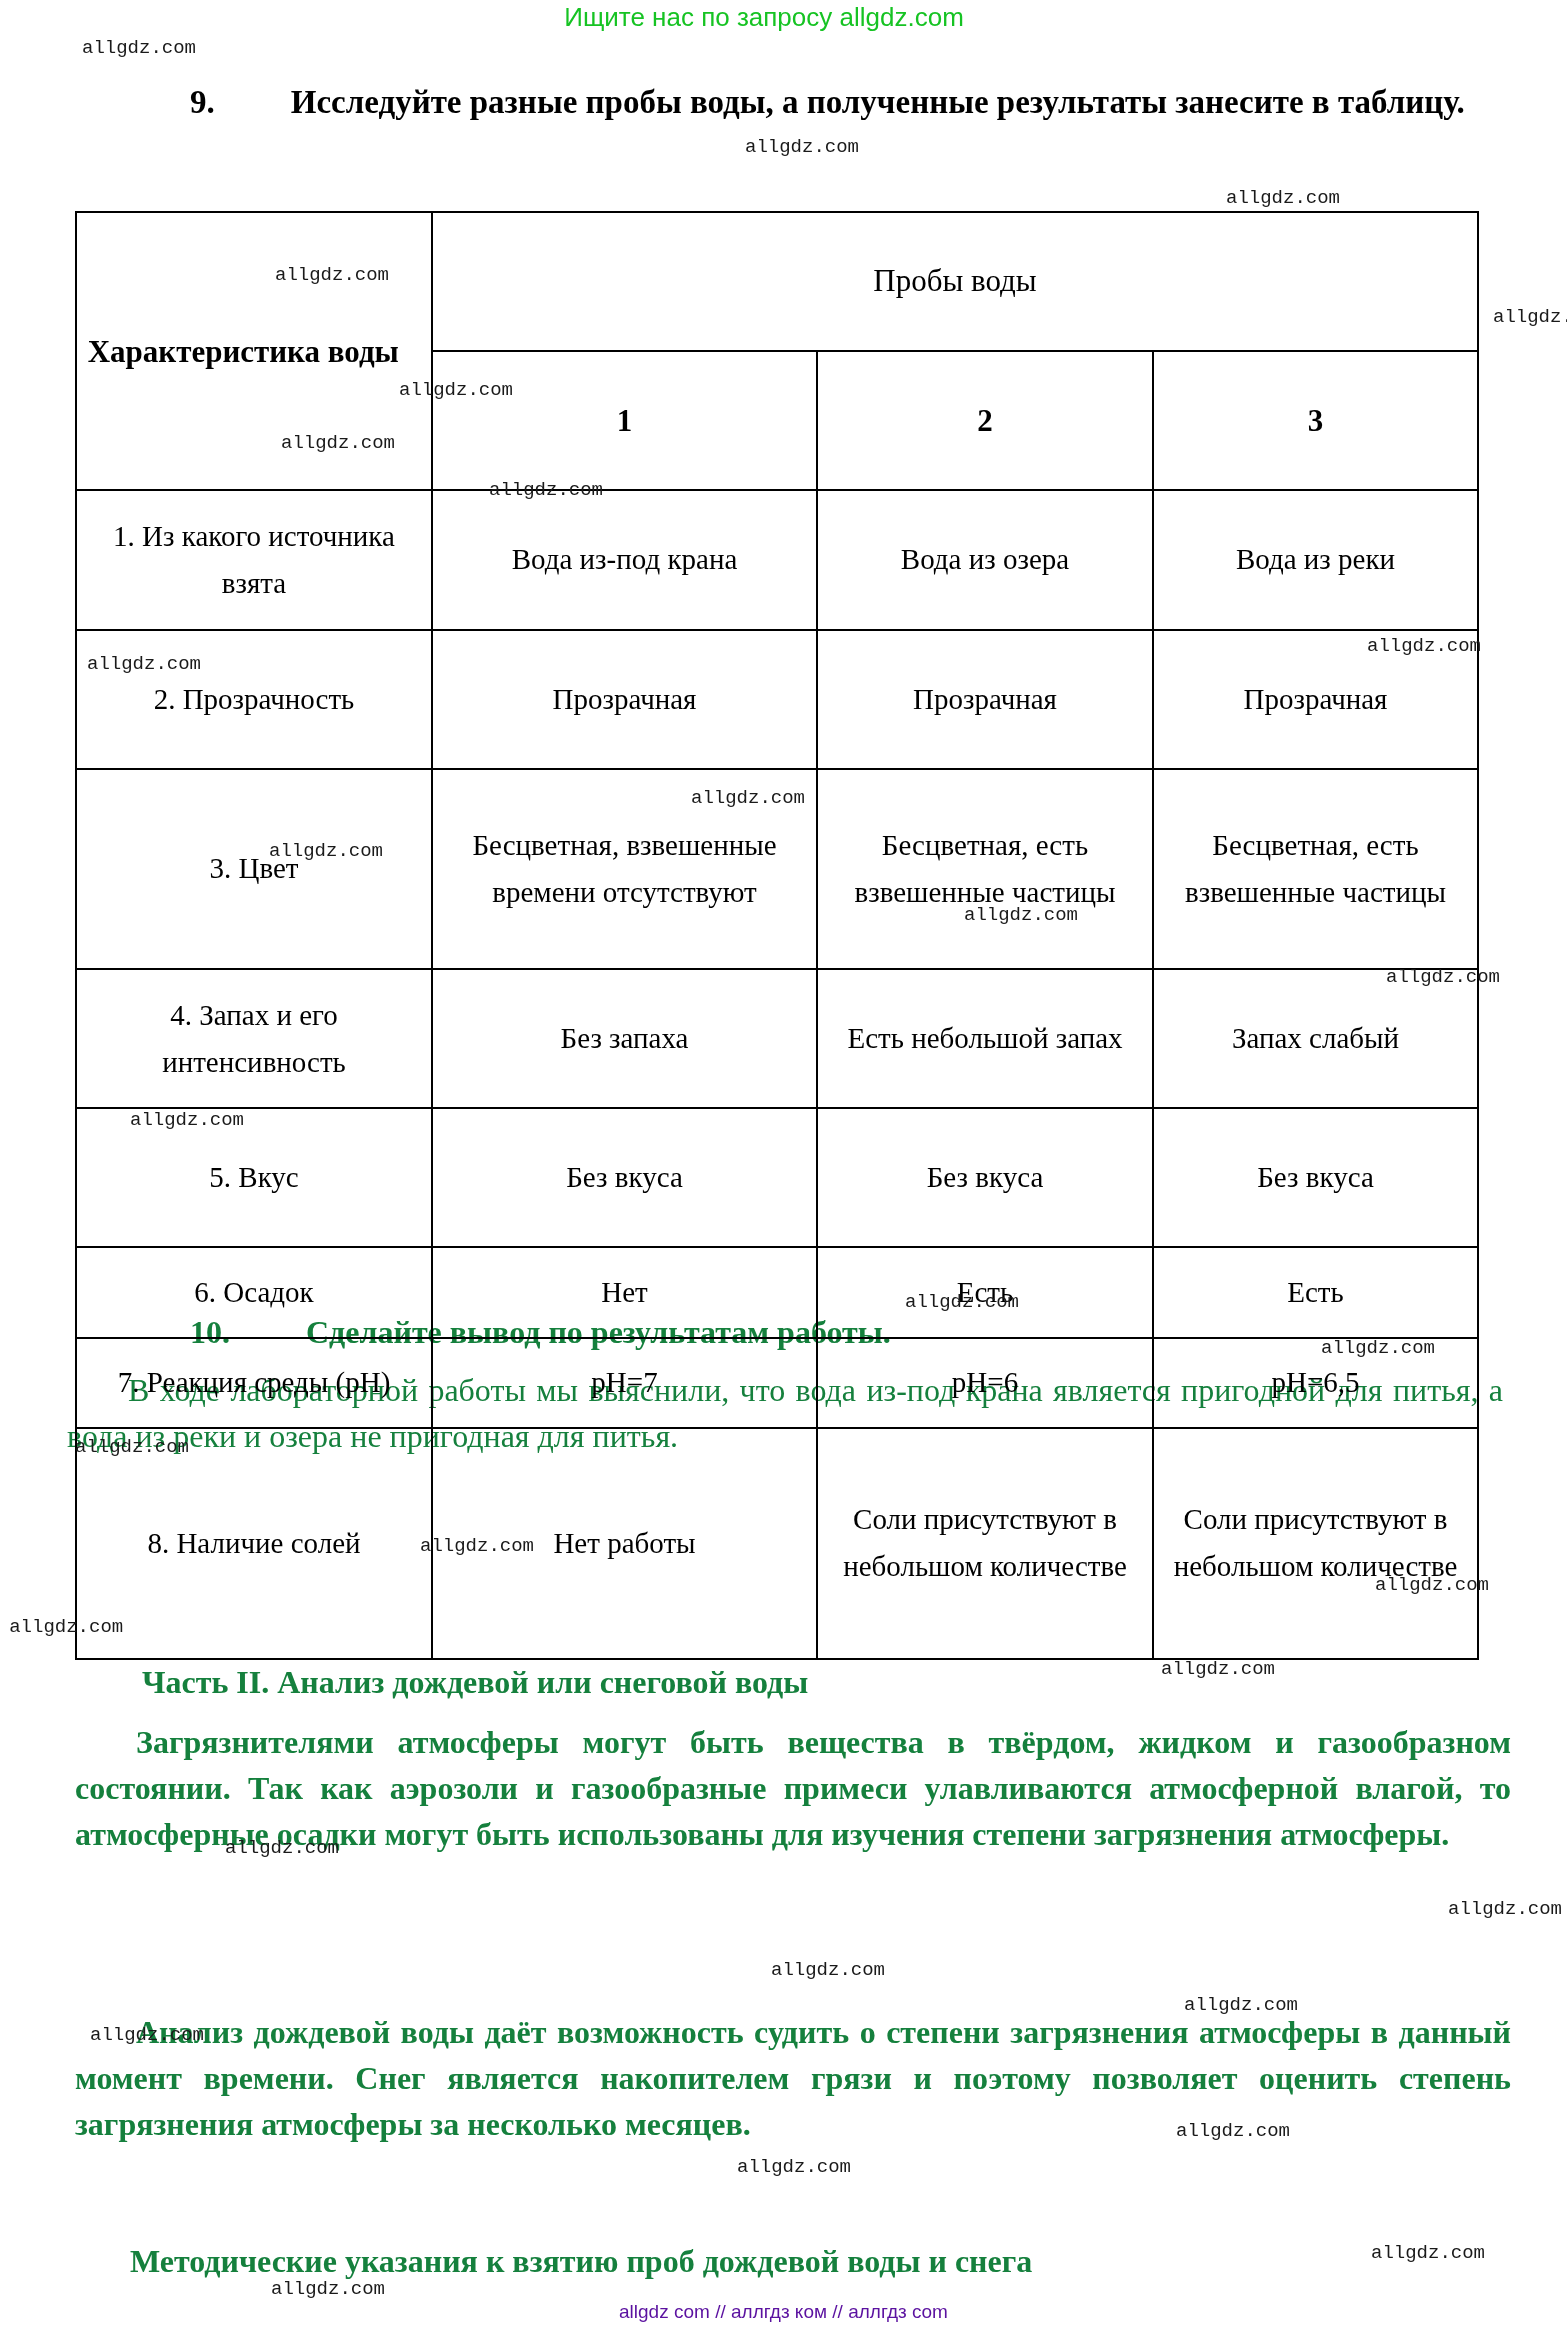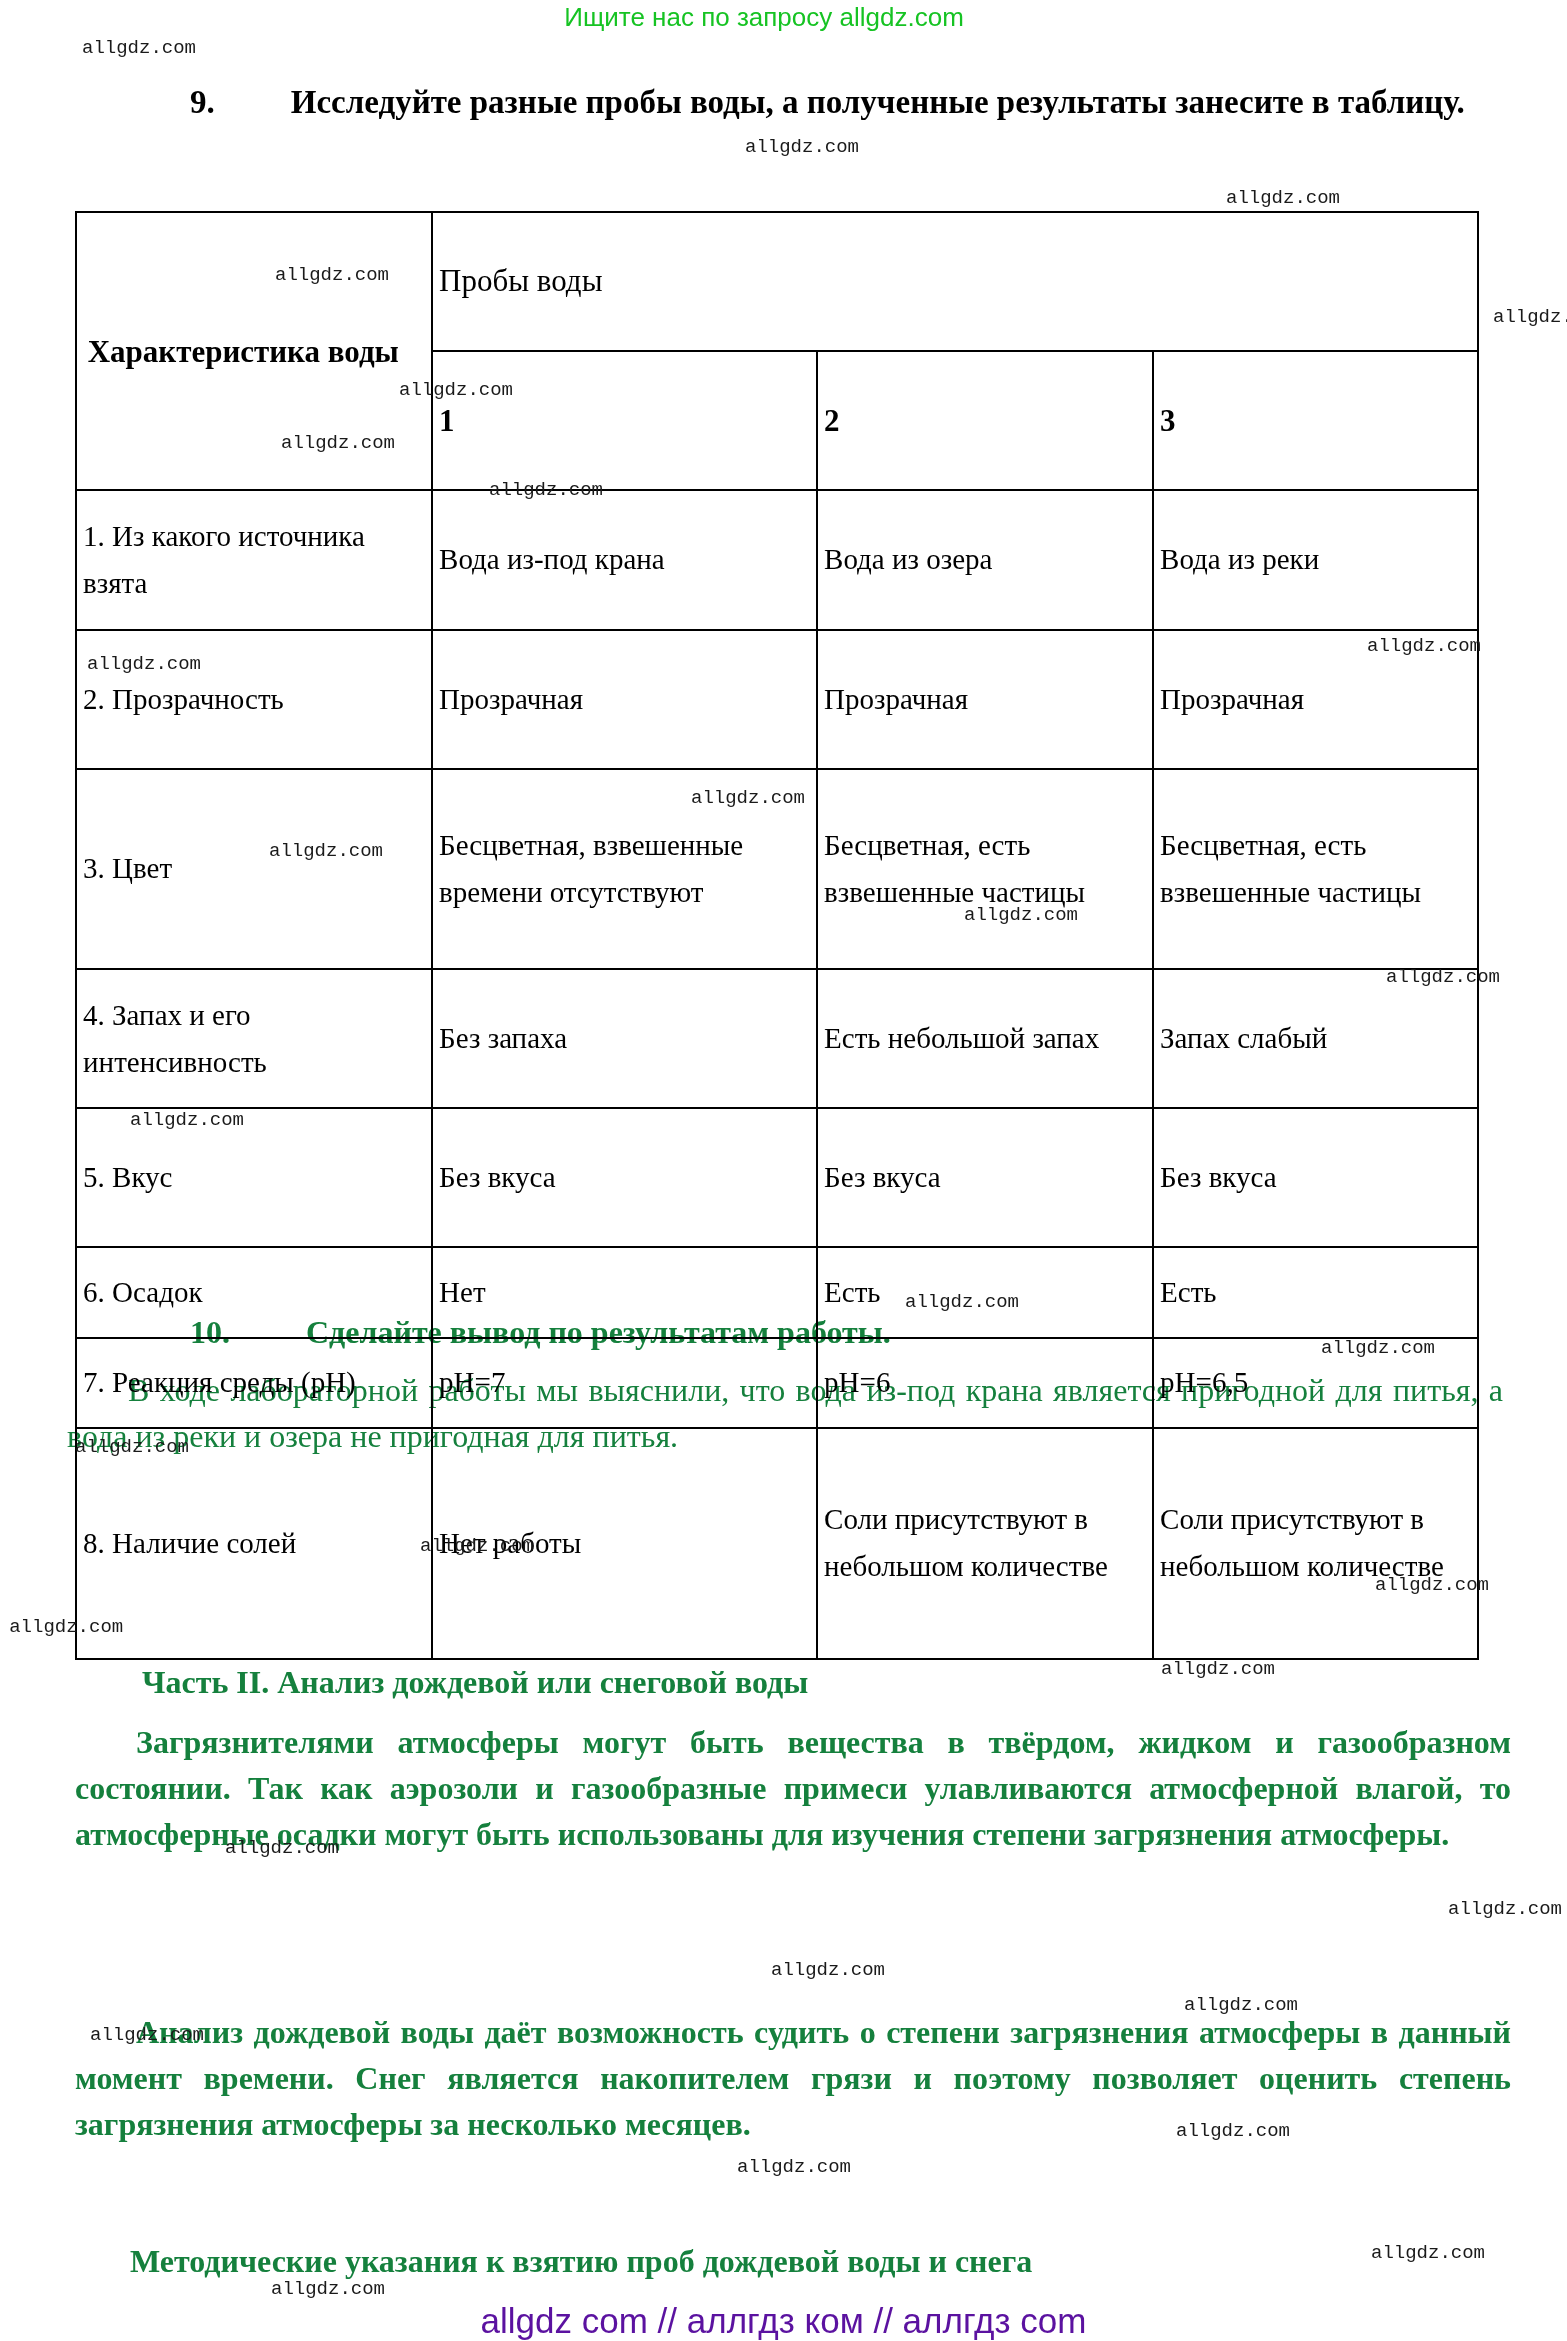--- a/index.html
+++ b/index.html
@@ -41,21 +41,21 @@
     z-index: 6;
   }
 
   .bottom-banner {
     position: absolute;
     left: 0;
     top: 2301px;
     width: 1567px;
     text-align: center;
     font-family: "Liberation Sans", "DejaVu Sans", sans-serif;
-    font-size: 35px;
+    font-size: 19px;
     color: #5b12a0;
     white-space: nowrap;
     z-index: 6;
   }
 
   
   .doc {
     position: absolute;
     left: 0;
     top: 0;
@@ -93,21 +93,21 @@
     top: 211px;
     width: 1402px;
     border-collapse: collapse;
     table-layout: fixed;
     font-size: 29px;
     z-index: 2;
     background: transparent;
   }
   table.water td, table.water th {
     border: 2.3px solid #000;
-    text-align: left;
+    text-align: center;
     vertical-align: middle;
     font-weight: normal;
     padding: 7.6px 6.1px;
     line-height: 1.62;
     background: transparent;
   }
   table.water th.charcol {
     text-align: left;
     font-weight: bold;
     font-size: 31px;

